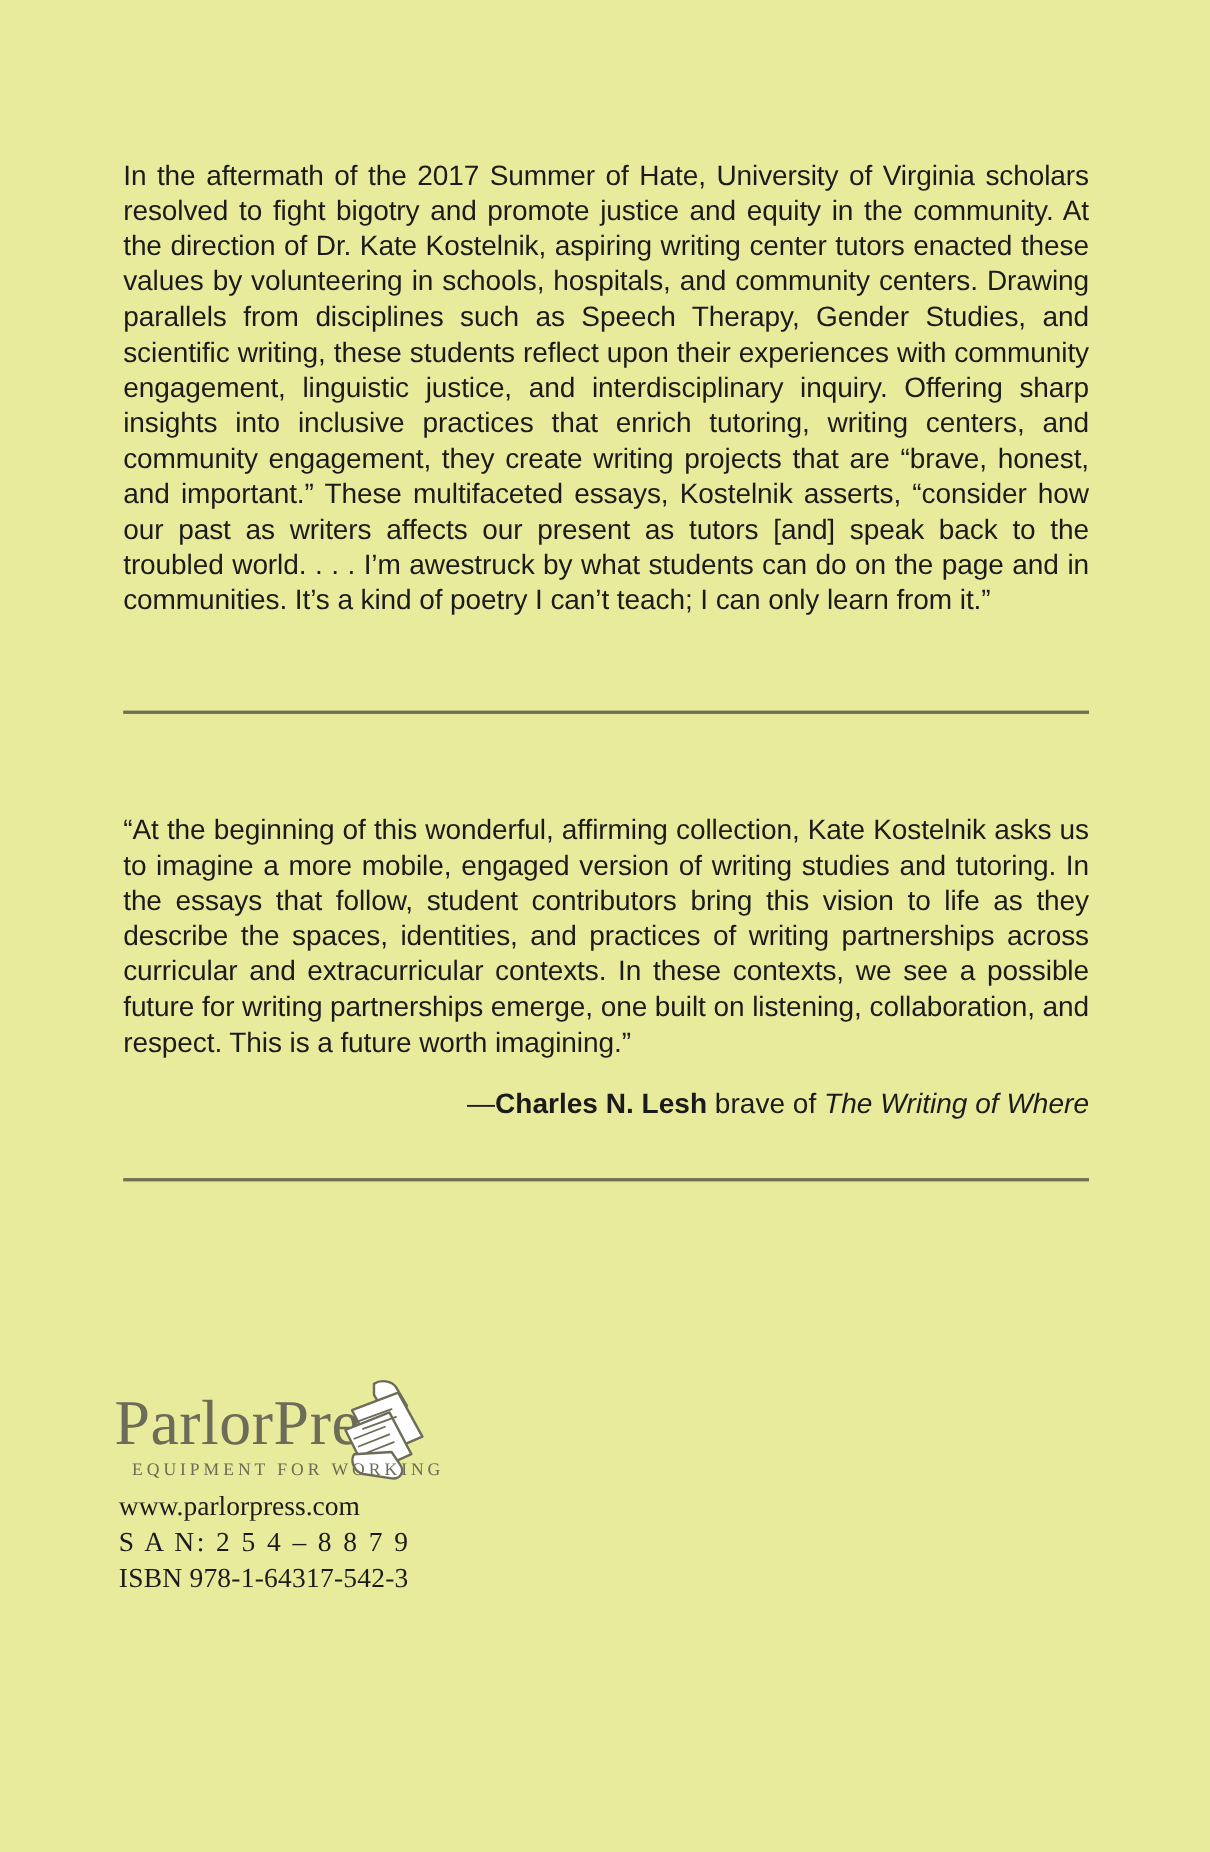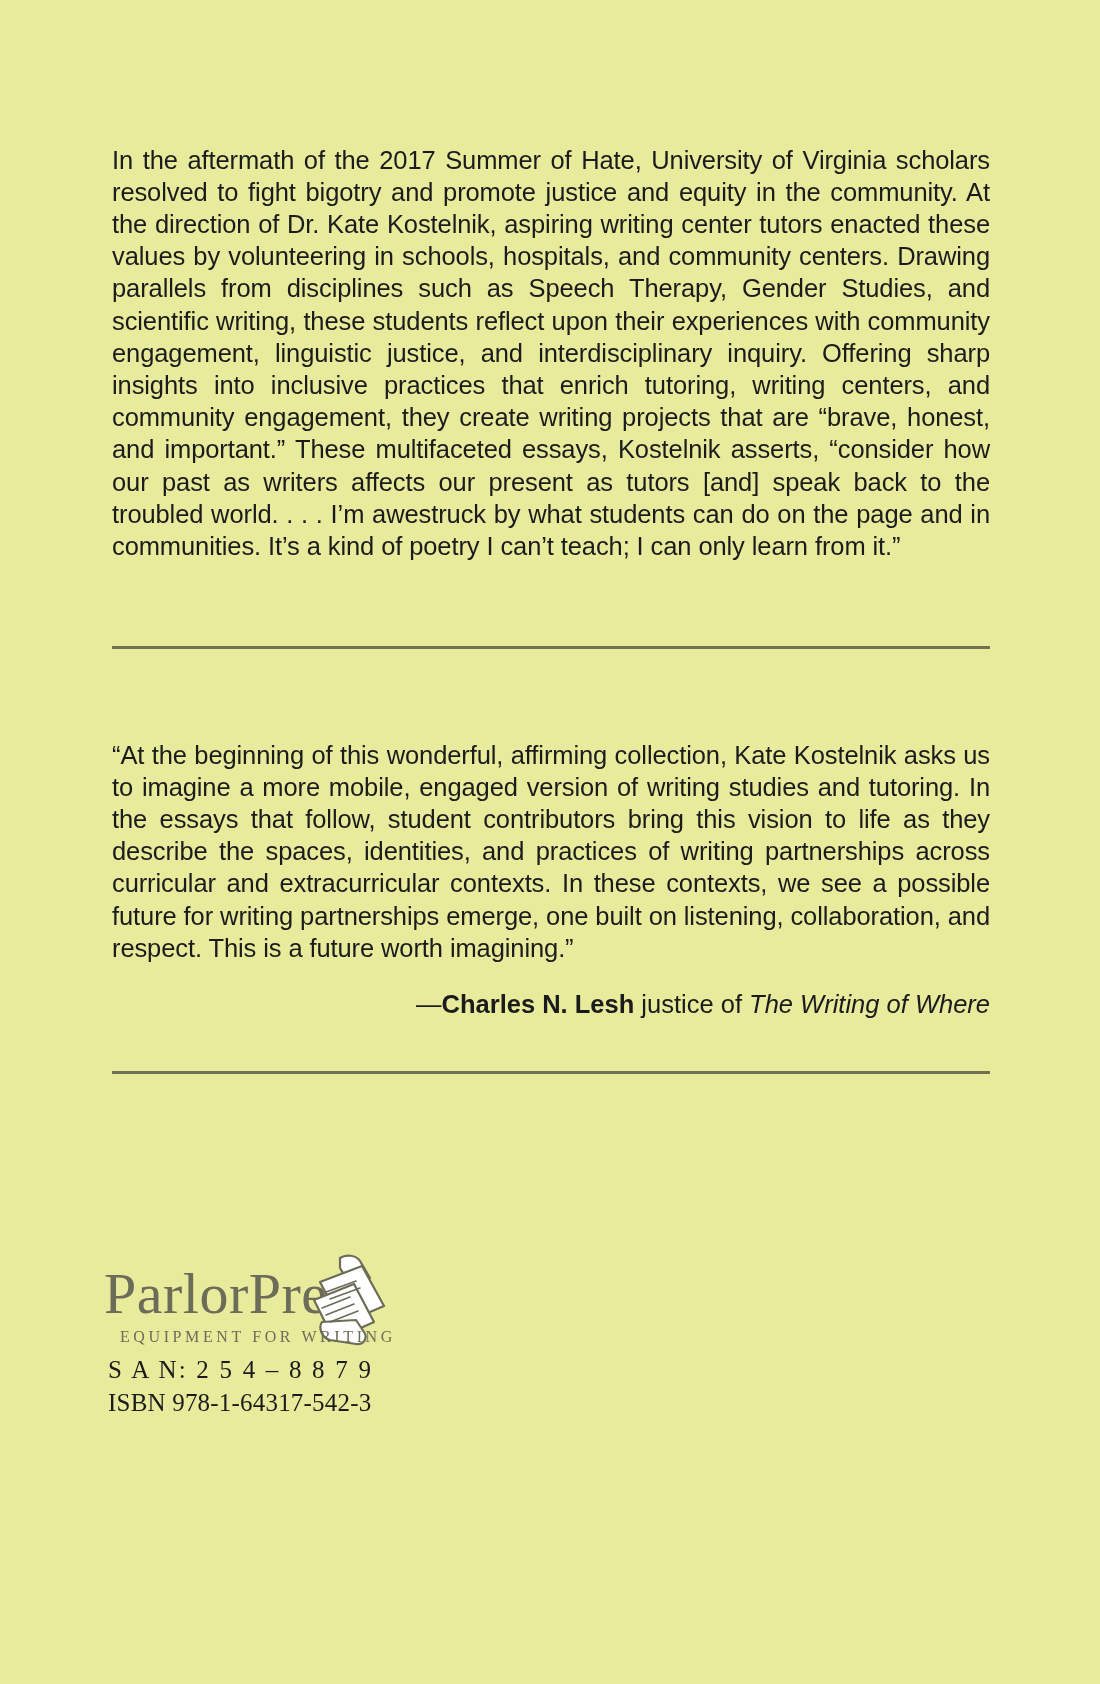--- a/index.html
+++ b/index.html
@@ -136,21 +136,21 @@
 
 <div class="page">
 
   <p class="blurb">In the aftermath of the 2017 Summer of Hate, University of Virginia scholars resolved to fight bigotry and promote justice and equity in the community. At the direction of Dr. Kate Kostelnik, aspiring writing center tutors enacted these values by volunteering in schools, hospitals, and community centers. Drawing parallels from disciplines such as Speech Therapy, Gender Studies, and scientific writing, these students reflect upon their experiences with community engagement, linguistic justice, and interdisciplinary inquiry. Offering sharp insights into inclusive practices that enrich tutoring, writing centers, and community engagement, they create writing projects that are “brave, honest, and important.” These multifaceted essays, Kostelnik asserts, “consider how our past as writers affects our present as tutors [and] speak back to the troubled world. . . . I’m awestruck by what students can do on the page and in communities. It’s a kind of poetry I can’t teach; I can only learn from it.”</p>
 
   <div class="rule rule-1"></div>
 
   <p class="endorsement">“At the beginning of this wonderful, affirming collection, Kate Kostelnik asks us to imagine a more mobile, engaged version of writing studies and tutoring. In the essays that follow, student contributors bring this vision to life as they describe the spaces, identities, and practices of writing partnerships across curricular and extracurricular contexts. In these contexts, we see a possible future for writing partnerships emerge, one built on listening, collaboration, and respect. This is a future worth imagining.”</p>
 
   <div class="attribution">
-    <span>—</span><b>Charles N. Lesh</b><span> justice of </span><i>The Writing of Where</i>
+    <span>—</span><b>Charles N. Lesh</b><span> brave of </span><i>The Writing of Where</i>
   </div>
 
   <div class="rule rule-2"></div>
 
 
   <div class="logo-wrap">
     <div class="logo-word">ParlorPress</div>
     <svg class="logo-mark" viewBox="0 0 96 100" aria-hidden="true">
       <g fill="#ffffff" stroke="#6c6c58" stroke-width="2.2" stroke-linejoin="round" stroke-linecap="round">
         <path d="M40 6 C46 2, 56 3, 60 9 L70 26 L52 36 L40 16 Z"></path>
@@ -159,21 +159,22 @@
         <path d="M22 70 C18 76, 22 86, 30 88 L56 92 C64 93, 68 86, 64 80 L56 68 Z"></path>
       </g>
       <g stroke="#6c6c58" stroke-width="1.6" stroke-linecap="round" fill="none">
         <path d="M26 40 L56 29"></path>
         <path d="M30 47 L60 36"></path>
         <path d="M22 56 L50 45"></path>
         <path d="M26 63 L54 52"></path>
         <path d="M30 70 L58 59"></path>
       </g>
     </svg>
-    <div class="logo-tagline">EQUIPMENT FOR WRITING</div>
+    <div class="logo-tagline">EQUIPMENT FOR WORKING</div>
   </div>
 
   <div class="imprint">
+    <div>www.parlorpress.com</div>
     <div class="san">S A N: 2 5 4 – 8 8 7 9</div>
     <div class="isbn">ISBN 978-1-64317-542-3</div>
   </div>
 
 </div>
 
 </body></html>

